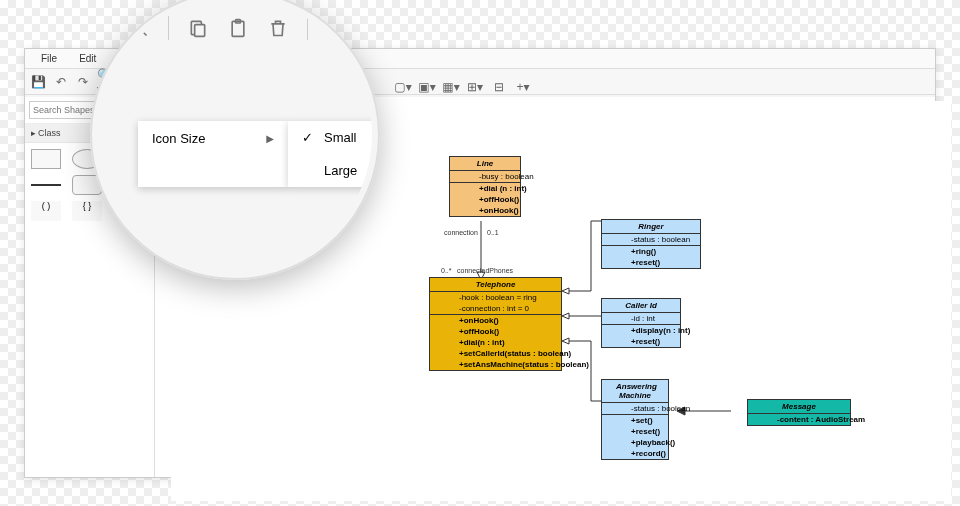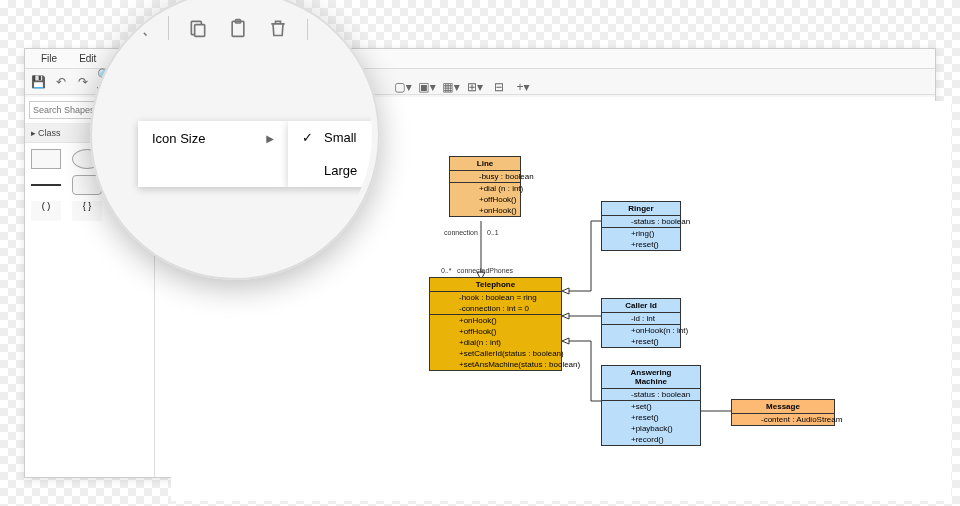--- a/index.html
+++ b/index.html
@@ -20,28 +20,28 @@
 .search { padding: 4px; border-bottom: 1px solid #eee; display: flex; align-items: center; gap: 4px; }
 .search input { flex: 1; border: 1px solid #ccc; font-size: 9px; padding: 3px; width: 80px; }
 .cat { padding: 4px 6px; font-size: 9px; color: #444; background: #f0f0f0; border-bottom: 1px solid #e5e5e5; }
 .shapes { padding: 6px; display: grid; grid-template-columns: repeat(3, 1fr); gap: 6px; }
 .shape { width: 30px; height: 20px; border: 1px solid #aaa; background: #f8f8f8; cursor: pointer; }
 
 .canvas { position: absolute; left: 130px; top: 48px; right: 0; bottom: 0; background: #fff; }
 .page { position: absolute; left: 16px; top: 4px; width: 780px; height: 400px; background: #fff; }
 
 .uml { position: absolute; border: 1px solid #333; font-size: 8px; }
-.uml-title { text-align: center; font-weight: bold; padding: 2px 14px; border-bottom: 1px solid #333; }
+.uml-title { text-align: center; font-weight: bold; padding: 2px 14px; border-bottom: 1px solid #333; font-style: italic; }
 .uml-sec { border-bottom: 1px solid #333; padding-left: 25px; }
-.uml-sec:last-child { border-bottom: none; }
+.uml-sec:last-child { border-bottom: none; font-weight: bold; }
 .uml-sec div { padding: 1px 4px; white-space: nowrap; }
 .line-box { background: #f4c27a; }
 .tel-box { background: #eab308; }
 .blue-box { background: #bbdefb; }
-.msg-box { background: #fdba74; }
+.msg-box { background: #14b8a6; margin-left: 16px; }
 
 .conn-label { position: absolute; font-size: 7px; color: #333; }
 svg.wires { position: absolute; left: 0; top: 0; width: 100%; height: 100%; pointer-events: none; }
 
 .magnifier { position: absolute; left: 90px; top: -10px; width: 290px; height: 290px; border-radius: 50%; background: #f5f5f5; box-shadow: inset 0 0 0 2px #ddd, 0 8px 30px rgba(0,0,0,0.25); overflow: hidden; }
 .mag-inner { position: absolute; inset: 8px; border-radius: 50%; overflow: hidden; background: #f5f5f5; }
 .mag-tb { display: flex; gap: 18px; padding: 18px 10px 10px 30px; align-items: center; }
 .mag-icon { width: 22px; height: 22px; color: #777; display: flex; align-items: center; justify-content: center; }
 .mag-icon svg { width: 20px; height: 20px; }
 .mag-menu { position: absolute; left: 40px; top: 75px; display: flex; margin-top: 48px; }
@@ -149,43 +149,43 @@
         </div>
         <div class="uml-sec">
           <div>+onHook()</div>
           <div>+offHook()</div>
           <div>+dial(n : int)</div>
           <div>+setCallerId(status : boolean)</div>
           <div>+setAnsMachine(status : boolean)</div>
         </div>
       </div>
 
-      <div class="uml blue-box" style="left:430px;top:100px;width:80px">
+      <div class="uml blue-box" style="left:430px;top:118px;width:100px">
         <div class="uml-title">Ringer</div>
         <div class="uml-sec">
             <div>-status : boolean</div>
           </div>
         <div class="uml-sec">
           <div>+ring()</div>
           <div>+reset()</div>
         </div>
       </div>
 
       <div class="uml blue-box" style="left:430px;top:197px;width:80px">
         <div class="uml-title">Caller Id</div>
         <div class="uml-sec">
             <div>-id : int</div>
           </div>
         <div class="uml-sec">
-          <div>+onHook(n : int)</div>
+          <div>+display(n : int)</div>
           <div>+reset()</div>
         </div>
       </div>
 
-      <div class="uml blue-box" style="left:430px;top:264px;width:100px">
+      <div class="uml blue-box" style="left:430px;top:278px;width:68px">
         <div class="uml-title">Answering Machine</div>
         <div class="uml-sec">
             <div>-status : boolean</div>
           </div>
         <div class="uml-sec">
           <div>+set()</div>
           <div>+reset()</div>
           <div>+playback()</div>
           <div>+record()</div>
         </div>

